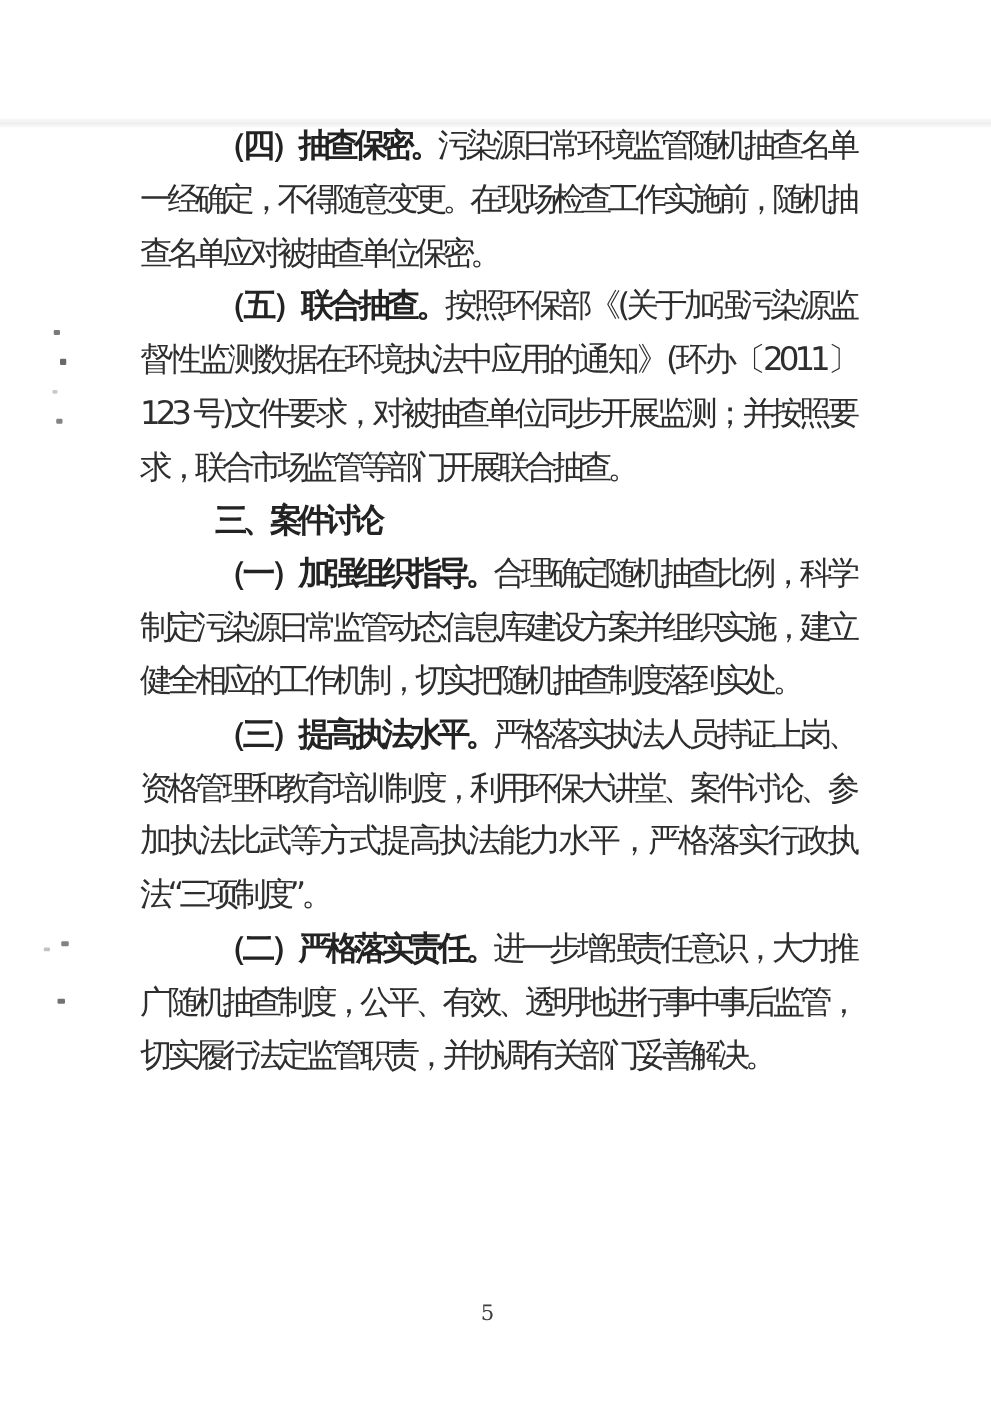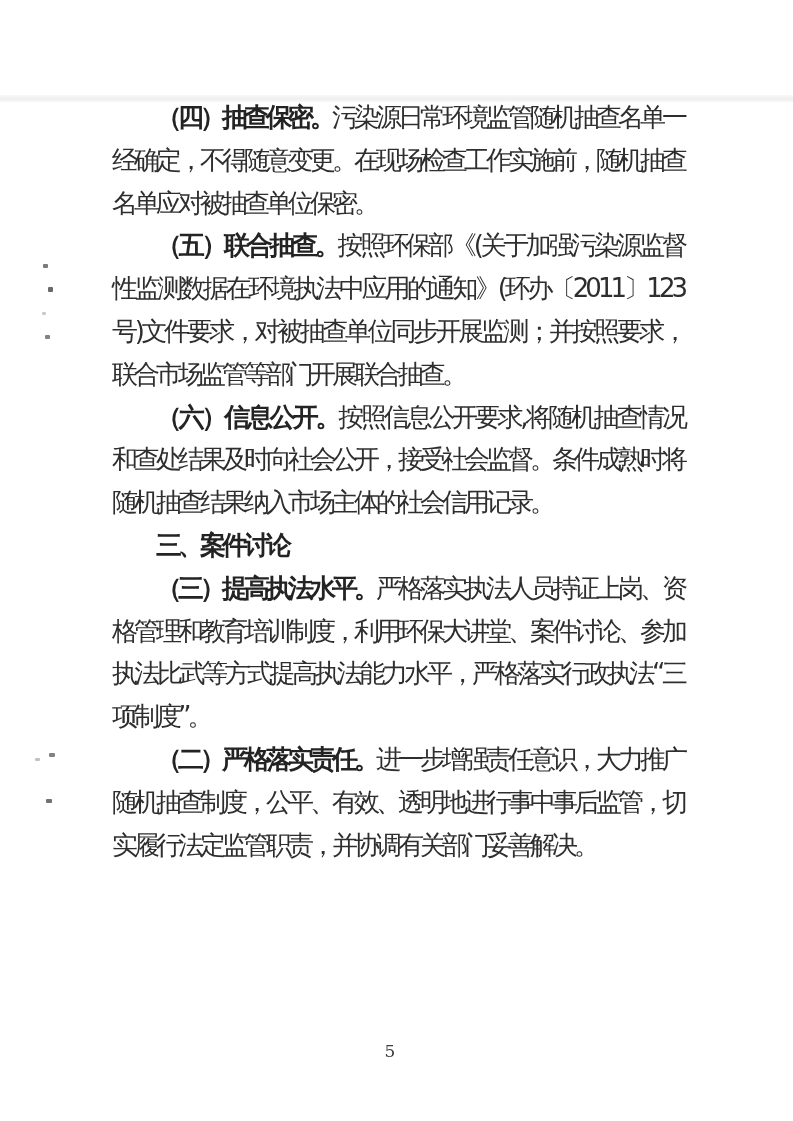--- a/index.html
+++ b/index.html
@@ -23,43 +23,43 @@
     left: 112px; top: 96px; width: 572px;
     font-size: 26px;
     line-height: 42.8px;
     letter-spacing: -4px;
     color: #2e2e2e;
     text-align: justify;
     text-justify: inter-character;
   }
   .para { margin: 0; padding: 0; }
   .para.indent { text-indent: 44px; }
-  .para b { font-weight: 700; color: #232323; }
+  .para b { font-weight: 700; color: #232323; margin-left: 16px; }
   .para span { font-weight: 400; }
   
   .footer {
     position: absolute; top: 1041px; left: 0; width: 780px;
     text-align: center;
     font-family: "DejaVu Serif", serif;
     font-size: 17px; color: #3c3c3c;
     letter-spacing: 0;
   }
   
   .speck { position: absolute; background: #4f4f4f; border-radius: 1px; }
 </style>
 </head>
 <body>
 
 <div class="scan-band"></div>
 
 <main class="doc">
     <p class="para indent"><b>（四）抽查保密。</b><span>污染源日常环境监管随机抽查名单一经确定，不得随意变更。在现场检查工作实施前，随机抽查名单应对被抽查单位保密。</span></p>
     <p class="para indent"><b>（五）联合抽查。</b><span>按照环保部《(关于加强污染源监督性监测数据在环境执法中应用的通知》(环办〔2011〕123 号)文件要求，对被抽查单位同步开展监测；并按照要求，联合市场监管等部门开展联合抽查。</span></p>
-    <p class="para indent"><b>（六）信息公开。</b><span>按照信息公开要求,将随机抽查情况和查处结果及时向社会公开，接受社会监督。条件成熟时将随机抽查结果纳入市场主体的社会信用记录。</span></p>
     <p class="para indent"><b>三、案件讨论</b></p>
+    <p class="para indent"><b>（一）加强组织指导。</b><span>合理确定随机抽查比例，科学制定污染源日常监管动态信息库建设方案并组织实施，建立健全相应的工作机制，切实把随机抽查制度落到实处。</span></p>
     <p class="para indent"><b>（三）提高执法水平。</b><span>严格落实执法人员持证上岗、资格管理和教育培训制度，利用环保大讲堂、案件讨论、参加执法比武等方式提高执法能力水平，严格落实行政执法“三项制度”。</span></p>
     <p class="para indent"><b>（二）严格落实责任。</b><span>进一步增强责任意识，大力推广随机抽查制度，公平、有效、透明地进行事中事后监管，切实履行法定监管职责，并协调有关部门妥善解决。</span></p>
   </main>
 
 <div class="footer">5</div>
 
 <div class="speck" style="left: 43px; top: 264px; width: 5px; height: 4px; opacity: 0.75;"></div>
 <div class="speck" style="left: 48px; top: 287px; width: 5px; height: 5px; opacity: 0.85;"></div>
 <div class="speck" style="left: 42px; top: 312px; width: 4px; height: 3px; opacity: 0.3;"></div>
 <div class="speck" style="left: 45px; top: 335px; width: 5px; height: 4px; opacity: 0.7;"></div>

